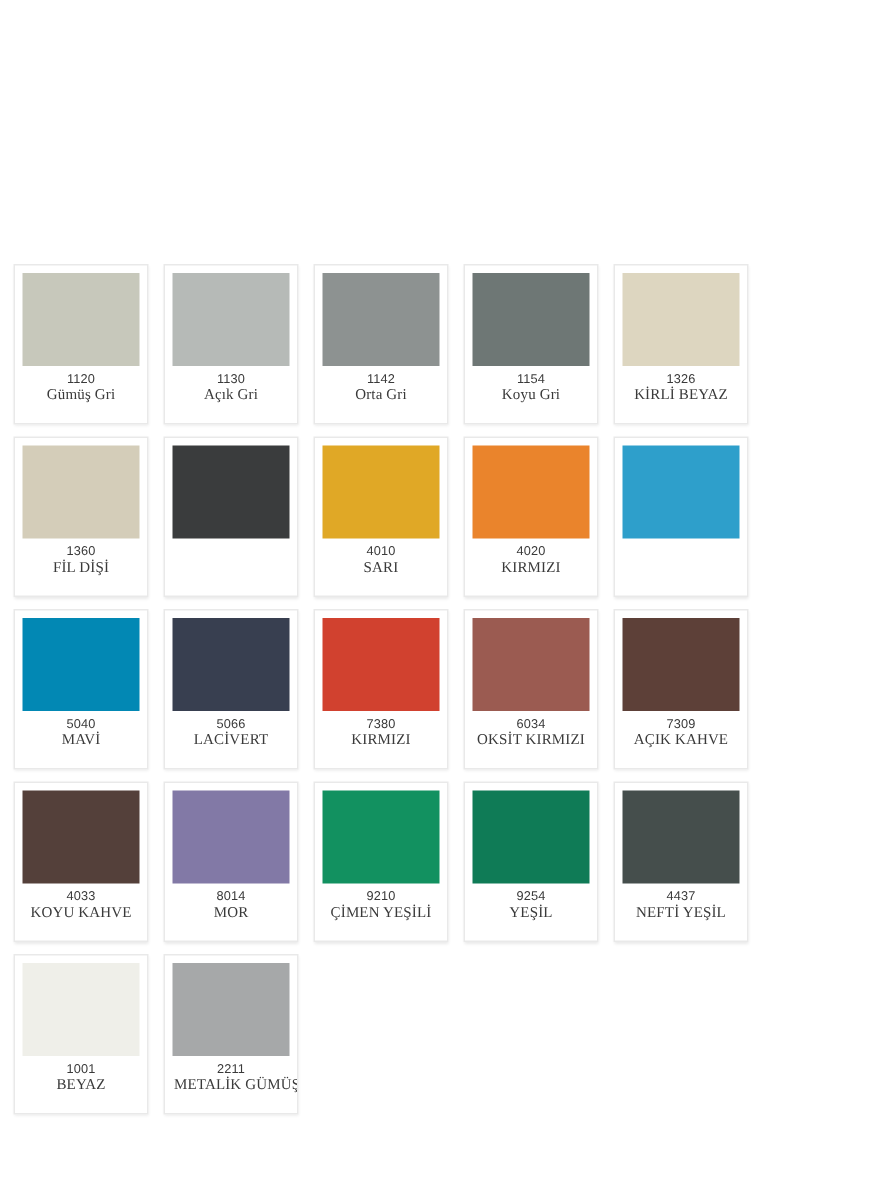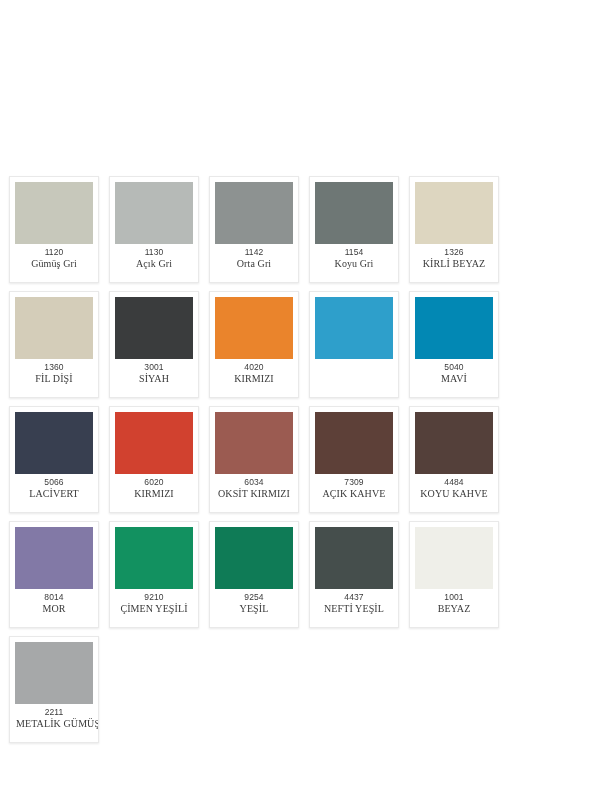--- a/index.html
+++ b/index.html
@@ -121,23 +121,26 @@
       </div>
       <div class="swatch-card">
         <div class="swatch-chip" style="background: rgb(212, 205, 185);"></div>
         <div class="swatch-meta">
           <span class="swatch-code">1360</span>
           <span class="swatch-name">FİL DİŞİ</span>
         </div>
       </div>
       <div class="swatch-card">
         <div class="swatch-chip" style="background: rgb(58, 60, 61);"></div>
-        <div class="swatch-meta">
-          <span class="swatch-code">3001</span>
-          <span class="swatch-name">SİYAH</span>
+      </div>
+      <div class="swatch-card">
+        <div class="swatch-chip" style="background: rgb(224, 168, 38);"></div>
+        <div class="swatch-meta">
+          <span class="swatch-code">4010</span>
+          <span class="swatch-name">SARI</span>
         </div>
       </div>
       <div class="swatch-card">
         <div class="swatch-chip" style="background: rgb(234, 132, 44);"></div>
         <div class="swatch-meta">
           <span class="swatch-code">4020</span>
           <span class="swatch-name">KIRMIZI</span>
         </div>
       </div>
       <div class="swatch-card">
@@ -153,42 +156,42 @@
       <div class="swatch-card">
         <div class="swatch-chip" style="background: rgb(56, 63, 80);"></div>
         <div class="swatch-meta">
           <span class="swatch-code">5066</span>
           <span class="swatch-name">LACİVERT</span>
         </div>
       </div>
       <div class="swatch-card">
         <div class="swatch-chip" style="background: rgb(209, 65, 47);"></div>
         <div class="swatch-meta">
-          <span class="swatch-code">6020</span>
+          <span class="swatch-code">7380</span>
           <span class="swatch-name">KIRMIZI</span>
         </div>
       </div>
       <div class="swatch-card">
         <div class="swatch-chip" style="background: rgb(155, 91, 81);"></div>
         <div class="swatch-meta">
           <span class="swatch-code">6034</span>
           <span class="swatch-name">OKSİT KIRMIZI</span>
         </div>
       </div>
       <div class="swatch-card">
         <div class="swatch-chip" style="background: rgb(93, 64, 56);"></div>
         <div class="swatch-meta">
           <span class="swatch-code">7309</span>
           <span class="swatch-name">AÇIK KAHVE</span>
         </div>
       </div>
       <div class="swatch-card">
         <div class="swatch-chip" style="background: rgb(84, 64, 58);"></div>
         <div class="swatch-meta">
-          <span class="swatch-code">4484</span>
+          <span class="swatch-code">4033</span>
           <span class="swatch-name">KOYU KAHVE</span>
         </div>
       </div>
       <div class="swatch-card">
         <div class="swatch-chip" style="background: rgb(130, 121, 166);"></div>
         <div class="swatch-meta">
           <span class="swatch-code">8014</span>
           <span class="swatch-name">MOR</span>
         </div>
       </div>

